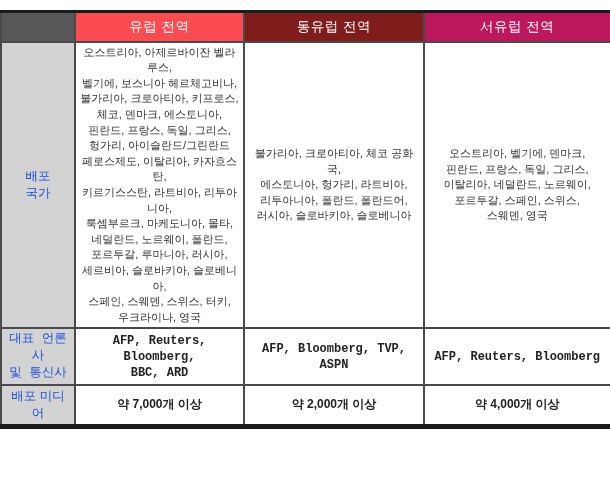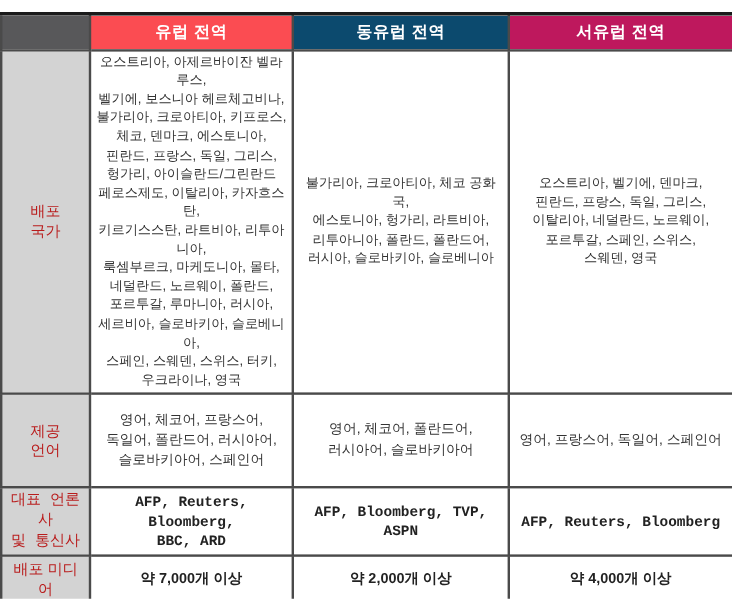--- a/index.html
+++ b/index.html
@@ -31,28 +31,28 @@
     vertical-align: middle;
     white-space: pre-line;
     box-sizing: border-box;
     overflow: hidden;
   }
   
   tr.head-row { height: 30px; }
   th.corner { background: #58585a; }
   th.col-head {
     color: #ffffff;
-    font-weight: bold;
+    font-weight: normal;
     font-size: 13.5px;
     letter-spacing: 0.5px;
   }
   
   th.row-label {
     background: #d3d3d3;
-    color: #b91c1c;
+    color: #1d4ed8;
     font-weight: 500;
     font-size: 12.5px;
     line-height: 1.35;
   }
   
   td { background: #ffffff; color: #333333; border-radius: 24px; }
   tr.row-countries { height: 215px; }
   tr.row-countries td { font-size: 11px; line-height: 1.42; }
   tr.row-langs { height: 78px; }
   tr.row-langs td { font-size: 11.5px; line-height: 1.5; }
@@ -69,21 +69,21 @@
     <colgroup>
       <col style="width:74px">
       <col style="width:169px">
       <col style="width:180px">
       <col style="width:187px">
     </colgroup>
     <thead>
       <tr class="head-row">
         <th class="corner"></th>
         <th class="col-head" style="background-color: rgb(251, 76, 82);">유럽 전역</th>
-        <th class="col-head" style="background-color: #0c4a6e; margin-top: 34px;">동유럽 전역</th>
+        <th class="col-head" style="background-color: #7f1d1d; margin-top: 34px;">동유럽 전역</th>
         <th class="col-head" style="background-color: #be185d;">서유럽 전역</th>
       </tr>
     </thead>
     <tbody>
       <tr class="row-countries">
         <th class="row-label">배포
 국가</th>
         <td>오스트리아, 아제르바이잔 벨라루스,
 벨기에, 보스니아 헤르체고비나,
 불가리아, 크로아티아, 키프로스,
@@ -101,30 +101,20 @@
         <td>불가리아, 크로아티아, 체코 공화국,
 에스토니아, 헝가리, 라트비아,
 리투아니아, 폴란드, 폴란드어,
 러시아, 슬로바키아, 슬로베니아</td>
         <td>오스트리아, 벨기에, 덴마크,
 핀란드, 프랑스, 독일, 그리스,
 이탈리아, 네덜란드, 노르웨이,
 포르투갈, 스페인, 스위스,
 스웨덴, 영국</td>
       </tr>
-      <tr class="row-langs">
-        <th class="row-label">제공
-언어</th>
-        <td>영어, 체코어, 프랑스어,
-독일어, 폴란드어, 러시아어,
-슬로바키아어, 스페인어</td>
-        <td>영어, 체코어, 폴란드어,
-러시아어, 슬로바키아어</td>
-        <td>영어, 프랑스어, 독일어, 스페인어</td>
-      </tr>
       <tr class="row-agency">
         <th class="row-label">대표 언론사
 및 통신사</th>
         <td>AFP, Reuters, Bloomberg,
 BBC, ARD</td>
         <td>AFP, Bloomberg, TVP, ASPN</td>
         <td>AFP, Reuters, Bloomberg</td>
       </tr>
       <tr class="row-media">
         <th class="row-label">배포 미디어</th>

